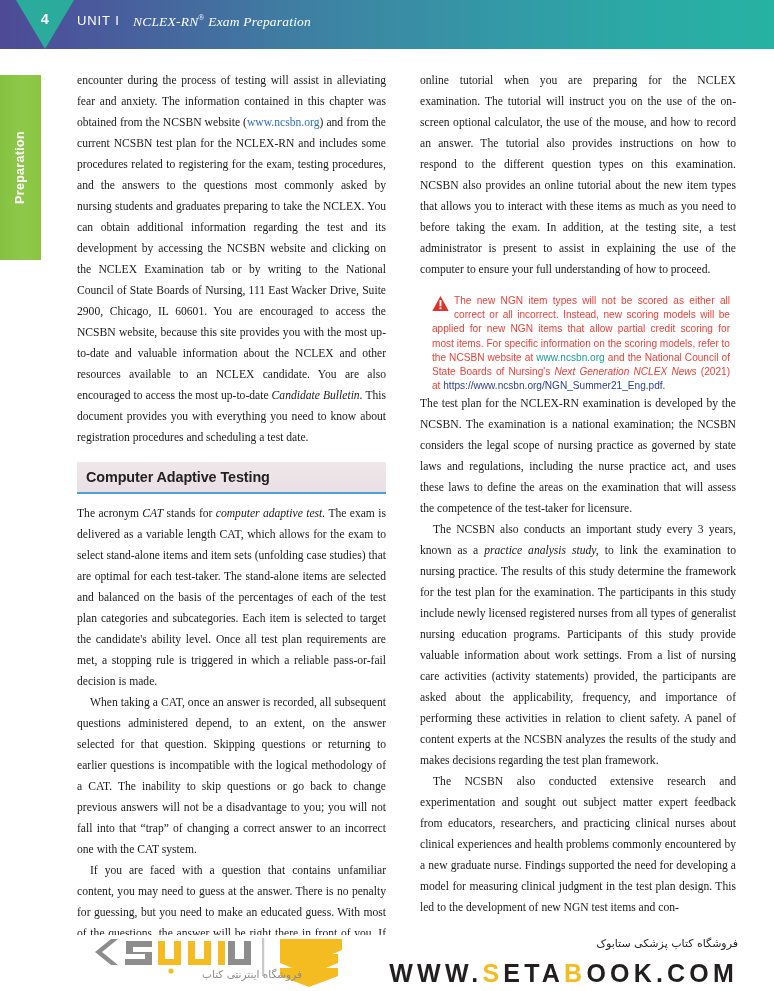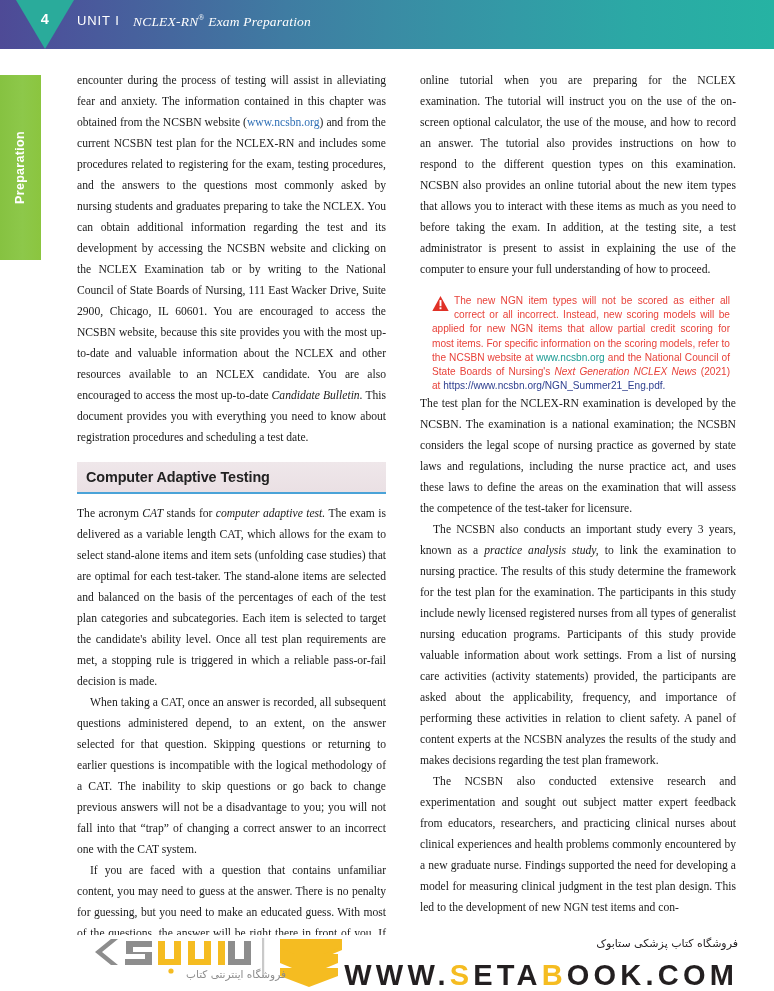--- a/index.html
+++ b/index.html
@@ -181,21 +181,21 @@
     background: #ffffff;
   }
   .footer-logo {
     position: absolute;
     left: 40px; top: 2px;
     width: 345px;
     height: 52px;
   }
   .footer-fa-sub {
     position: absolute;
-    left: 66px; top: 33px;
+    left: 82px; top: 33px;
     width: 220px;
     text-align: right;
     direction: rtl;
     font-family: "DejaVu Sans", sans-serif;
     font-size: 10.5px;
     color: #8c8c8c;
   }
   .footer-right {
     position: absolute;
     left: 400px; top: 0;
@@ -208,21 +208,21 @@
     direction: rtl;
     font-family: "DejaVu Sans", sans-serif;
     font-size: 11px;
     color: #231f20;
     white-space: nowrap;
   }
   .footer-url {
     position: absolute;
     right: 36px; top: 24px;
     font-family: "Liberation Sans", sans-serif;
-    font-size: 29px;
+    font-size: 25px;
     font-weight: 700;
     letter-spacing: 4.2px;
     color: #231f20;
     white-space: nowrap;
   }
   .footer-url .hl { color: #f5bc21; }
 </style>
 </head>
 <body>
 

